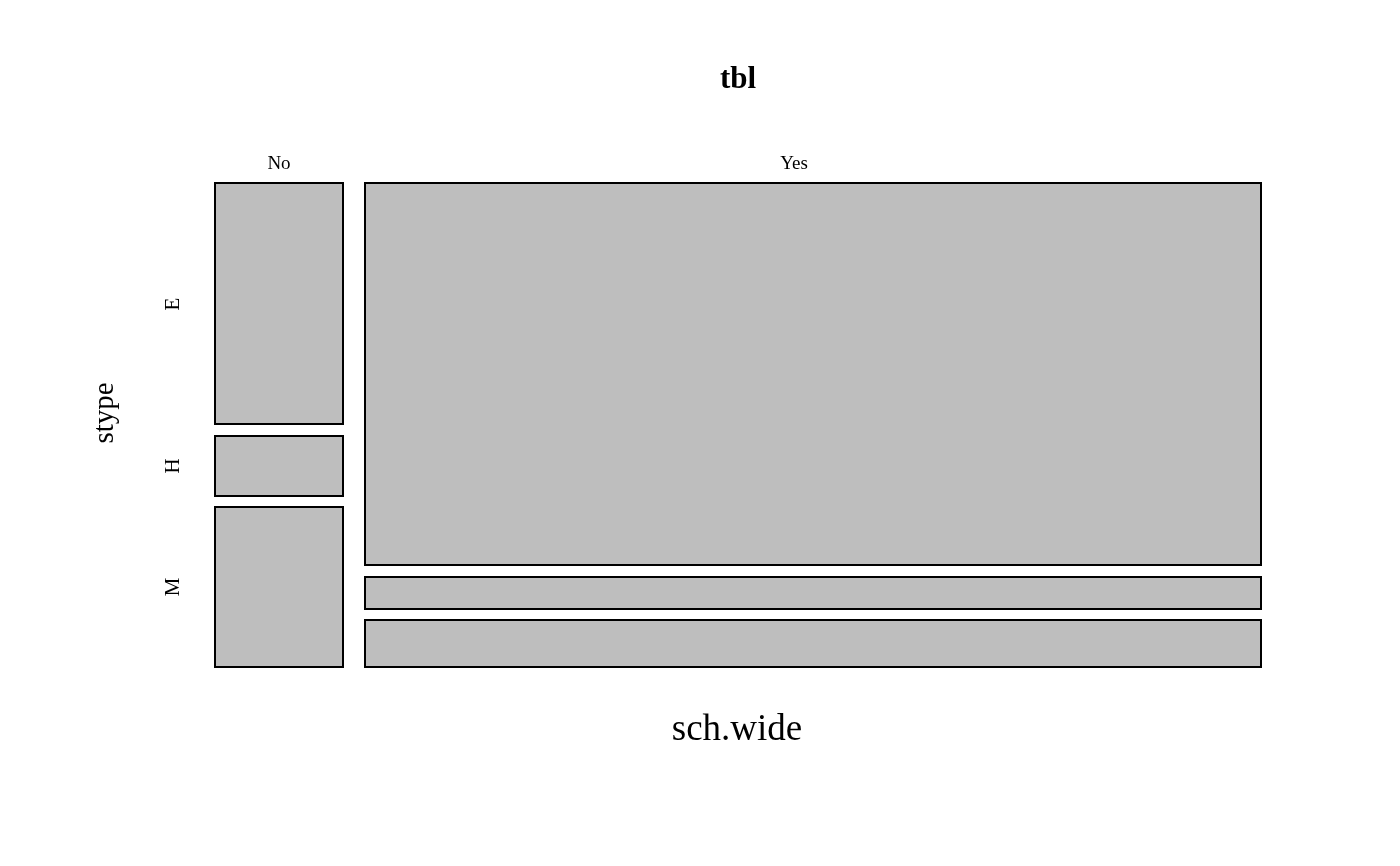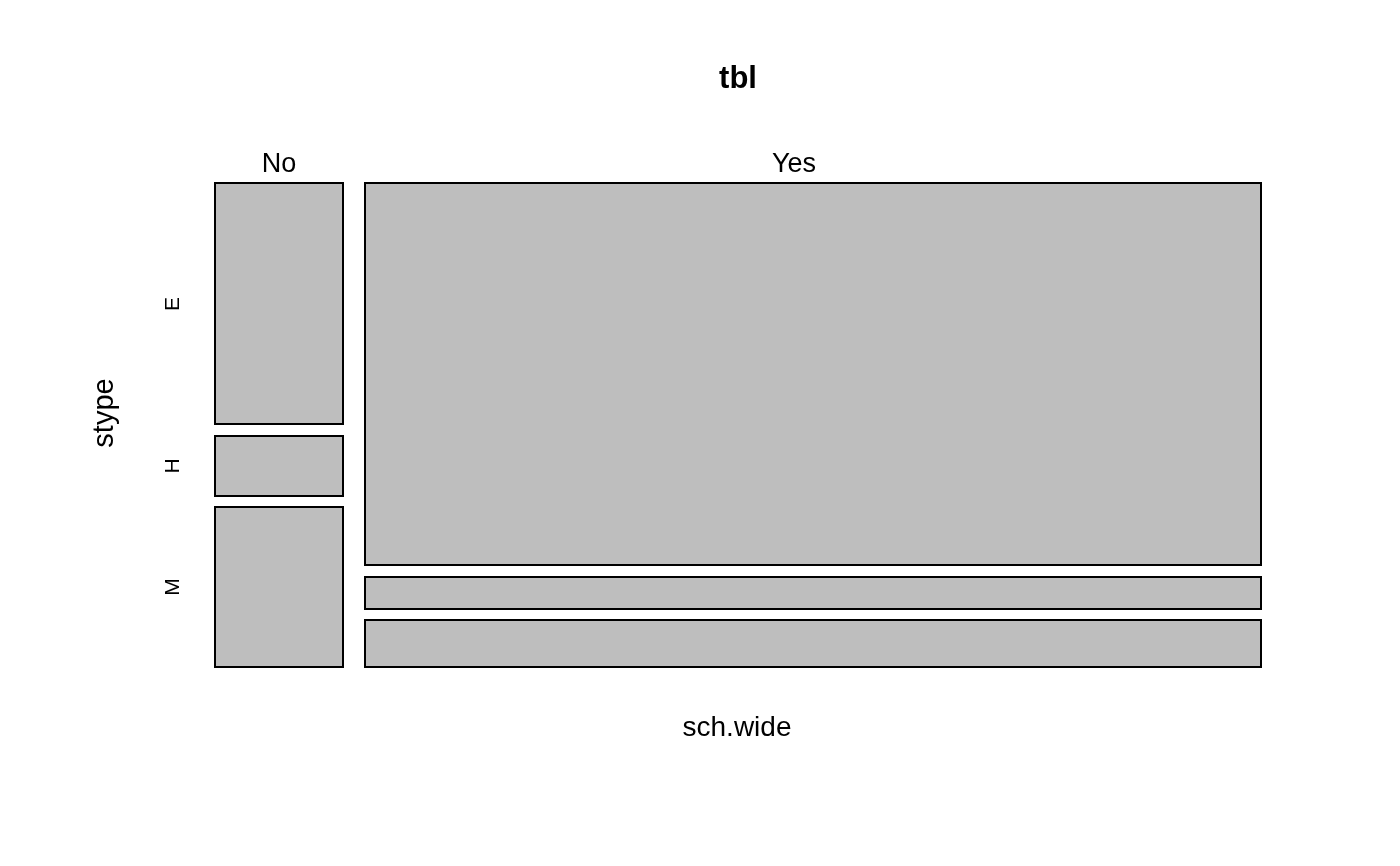--- a/index.html
+++ b/index.html
@@ -5,53 +5,53 @@
   html, body {
     margin: 0;
     padding: 0;
     background: #ffffff;
   }
   #figure {
     position: relative;
     width: 1308px;
     height: 866px;
     background: #ffffff;
-    font-family: Liberation Sans, sans-serif;
+    font-family: Liberation Serif, serif;
     color: #000000;
     overflow: hidden;
   }
   .chart-title {
     position: absolute;
     left: 738px;
     top: 78px;
     transform: translate(-50%, -50%);
     font-size: 31px;
     font-weight: bold;
     white-space: nowrap;
   }
   .x-axis-label {
     position: absolute;
     left: 737px;
     top: 727px;
     transform: translate(-50%, -50%);
-    font-size: 28px;
+    font-size: 37px;
     white-space: nowrap;
   }
   .y-axis-label {
     position: absolute;
     left: 103px;
     top: 413px;
     transform: translate(-50%, -50%) rotate(-90deg);
     font-size: 29px;
     white-space: nowrap;
   }
   .col-label {
     position: absolute;
     transform: translate(-50%, -50%);
-    font-size: 27px;
+    font-size: 19px;
     white-space: nowrap;
   }
   .row-label {
     position: absolute;
     transform: translate(-50%, -50%) rotate(-90deg);
     font-size: 21px;
     white-space: nowrap;
   }
   .mosaic-cell {
     position: absolute;

